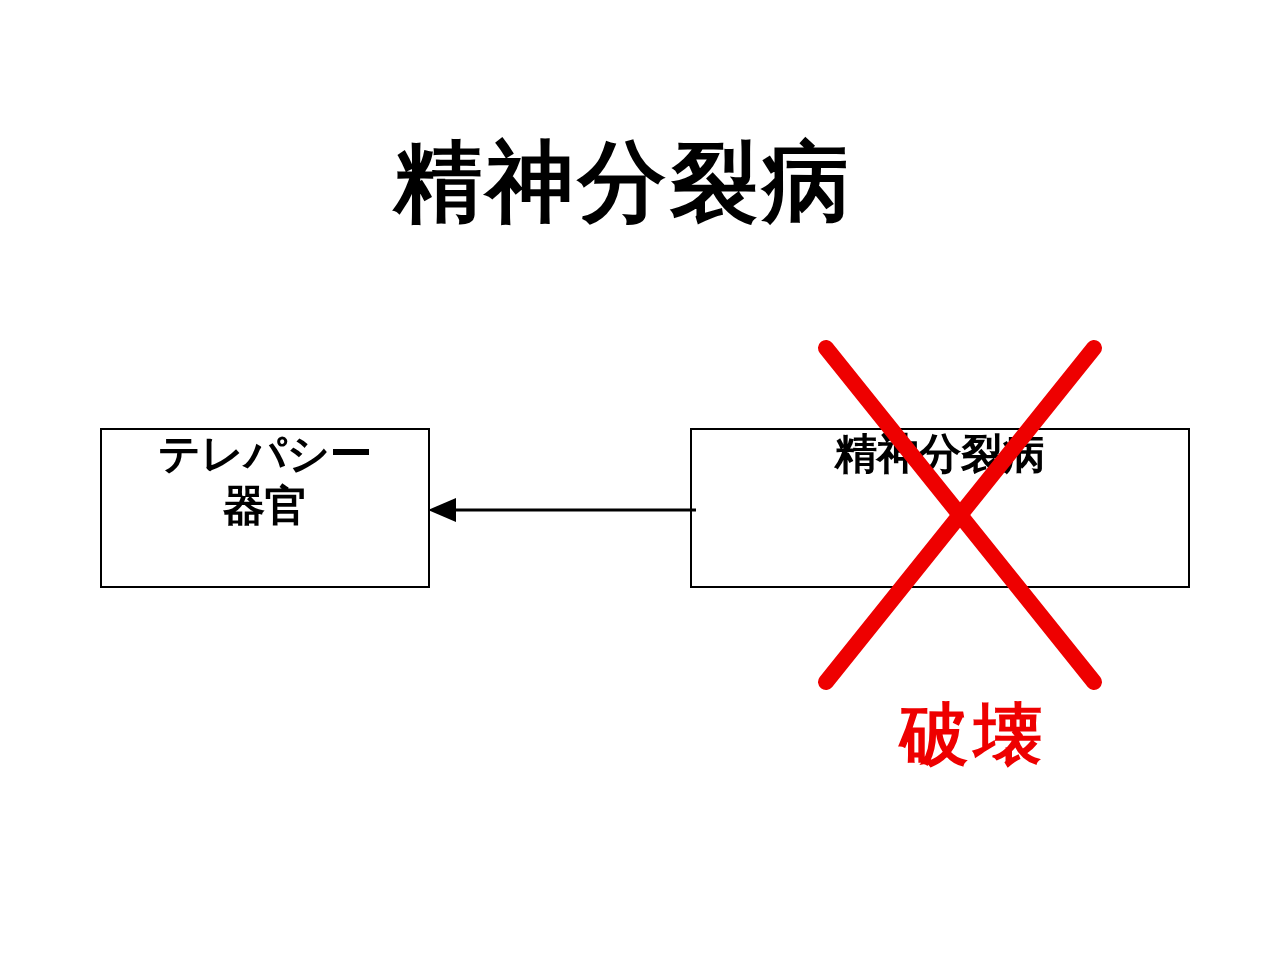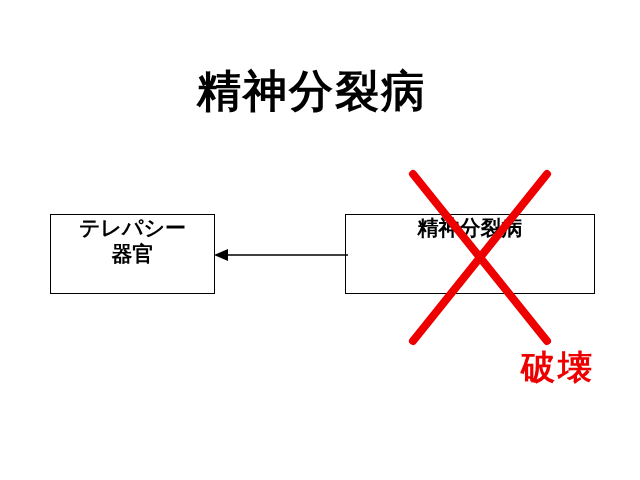--- a/index.html
+++ b/index.html
@@ -62,24 +62,24 @@
   }
   .x-svg {
     position: absolute;
     left: 395px;
     top: 160px;
     width: 170px;
     height: 195px;
   }
   .destroy-label {
     position: absolute;
-    left: 345px;
+    left: 362px;
     top: 345px;
     width: 250px;
-    text-align: right;
+    text-align: center;
     font-size: 34px;
     font-weight: bold;
     color: #ee0000;
     letter-spacing: 3px;
   }
 </style>
 </head>
 <body>
 
 <div class="slide">

